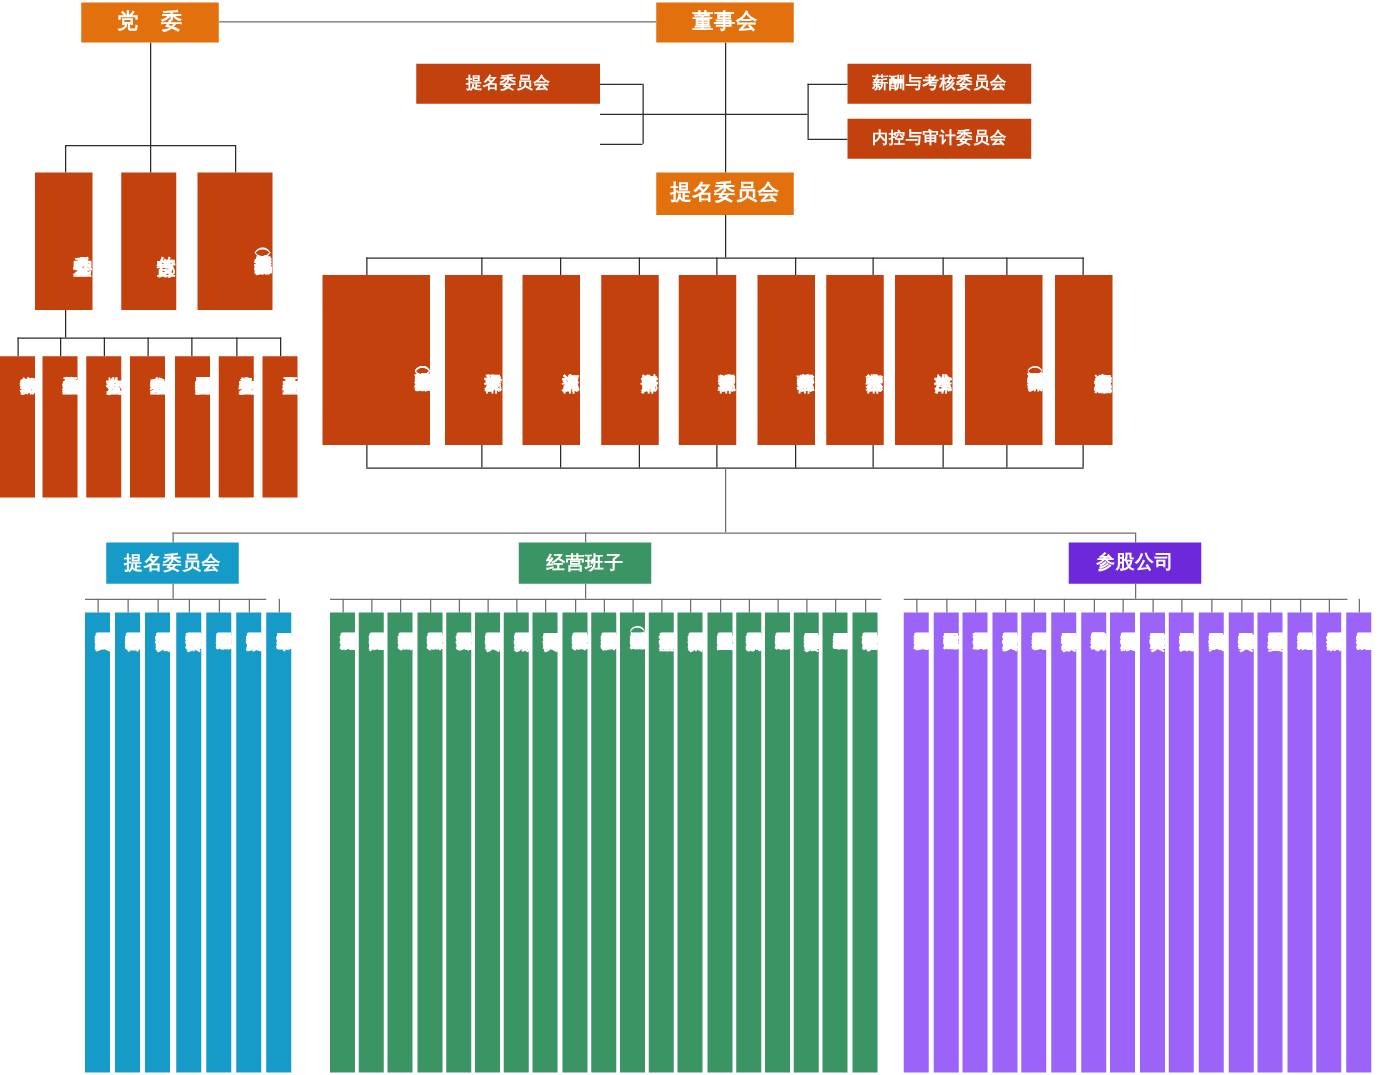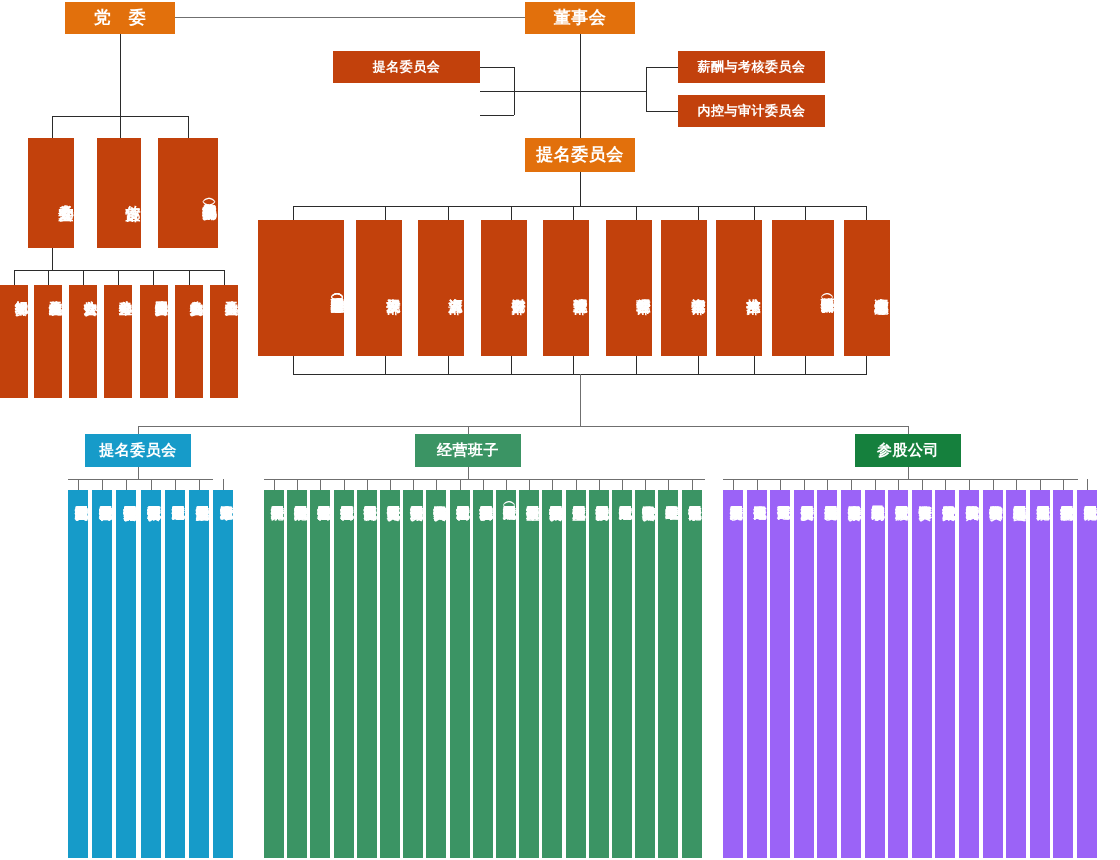--- a/index.html
+++ b/index.html
@@ -19,21 +19,21 @@
     justify-content:center;
     text-align:center;
     line-height:1.15;
     letter-spacing:0.5px;
     z-index:5;
   }
   .orange{background:#E2700C;}
   .blue{background:#c2410c;}
   .catblue{background:#169BC9;}
   .catgreen{background:#3B9464;}
-  .catpurple{background:#15803d;font-family:Liberation Serif, serif;}
+  .catpurple{background:#6d28d9;font-family:Liberation Serif, serif;}
   .leafblue{background:#169BC9;}
   .leafgreen{background:#3B9464;}
   .leafpurple{background:#9B63F7;}
 
   
   .vert{
     writing-mode:vertical-rl;
     text-orientation:upright;
     align-items:flex-start;
     justify-content:flex-start;

